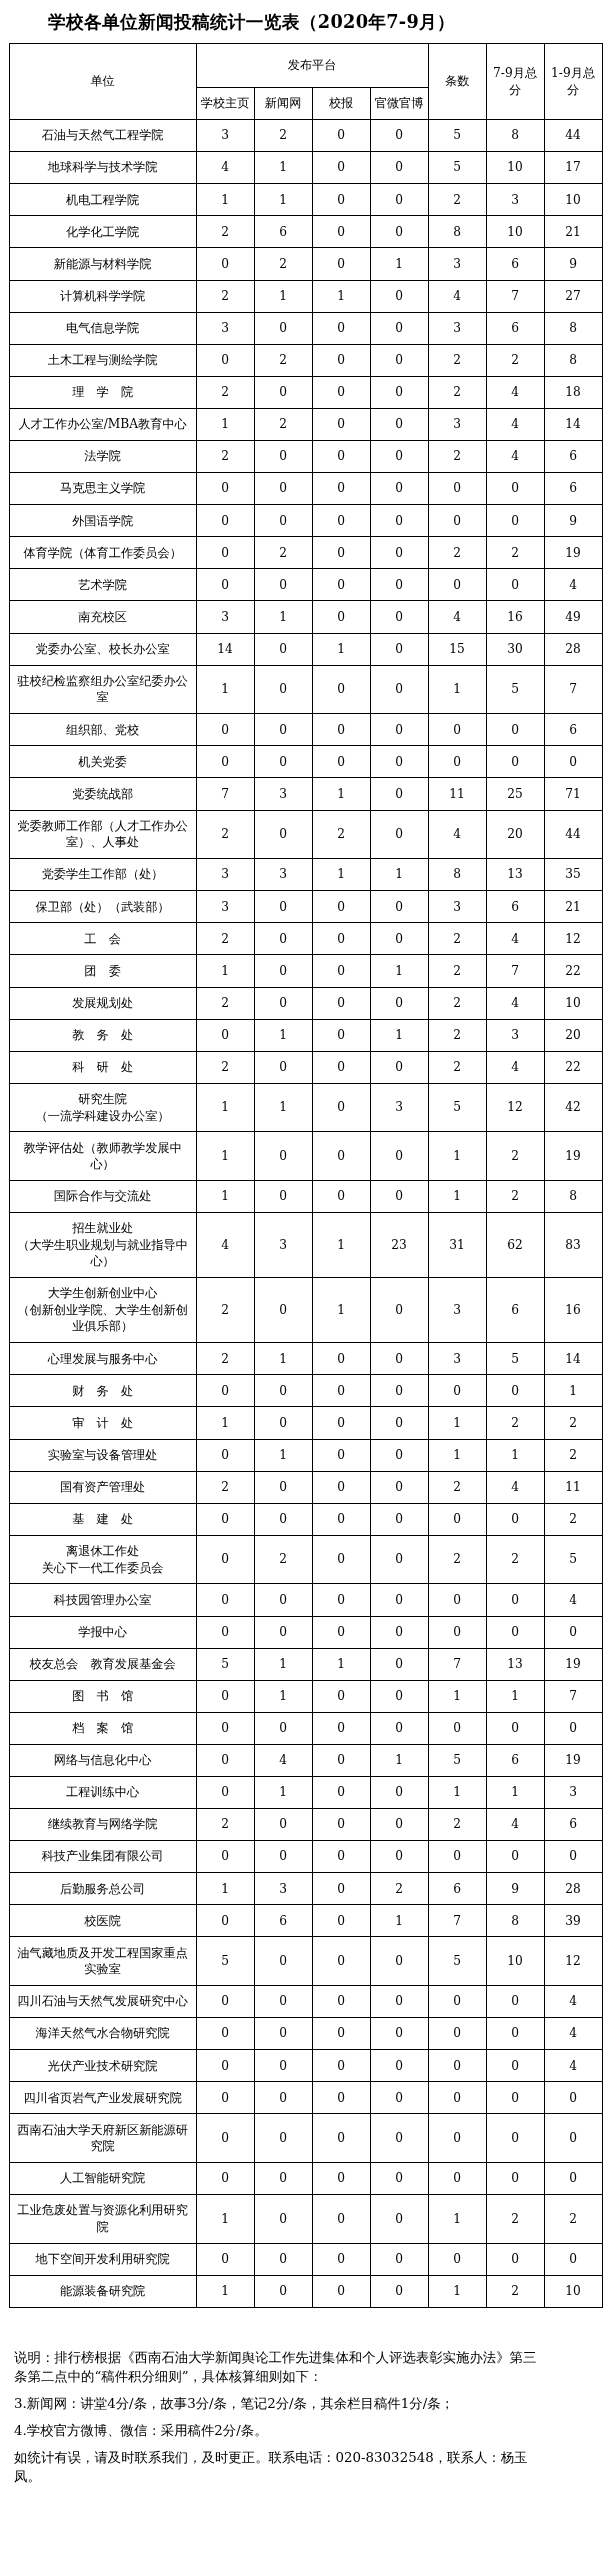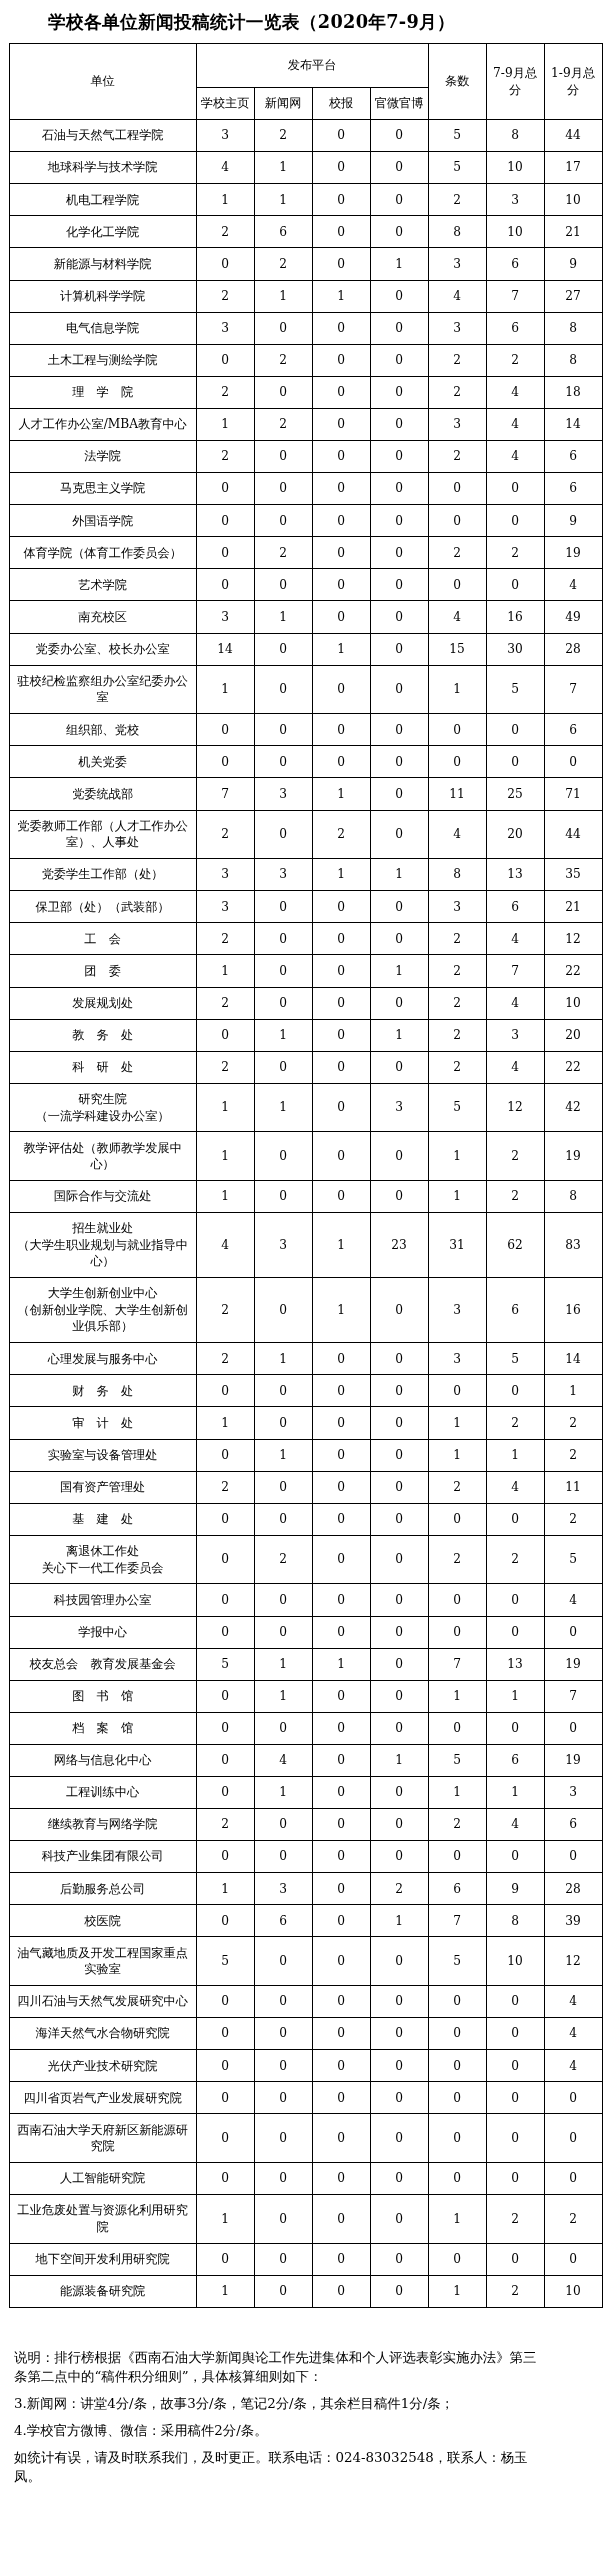--- a/index.html
+++ b/index.html
@@ -711,17 +711,17 @@
           <td>2</td>
           <td>10</td>
         </tr>
       </tbody>
   </table>
 
   <div class="notes">
     <p>说明：排行榜根据《西南石油大学新闻舆论工作先进集体和个人评选表彰实施办法》第三条第二点中的“稿件积分细则”，具体核算细则如下：</p>
     <p>3.新闻网：讲堂4分/条，故事3分/条，笔记2分/条，其余栏目稿件1分/条；</p>
     <p>4.学校官方微博、微信：采用稿件2分/条。</p>
-    <p>如统计有误，请及时联系我们，及时更正。联系电话：024-83032548，联系人：杨玉凤。</p>
+    <p>如统计有误，请及时联系我们，及时更正。联系电话：020-83032548，联系人：杨玉凤。</p>
   </div>
 
 </div>
 
 
 </body></html>

